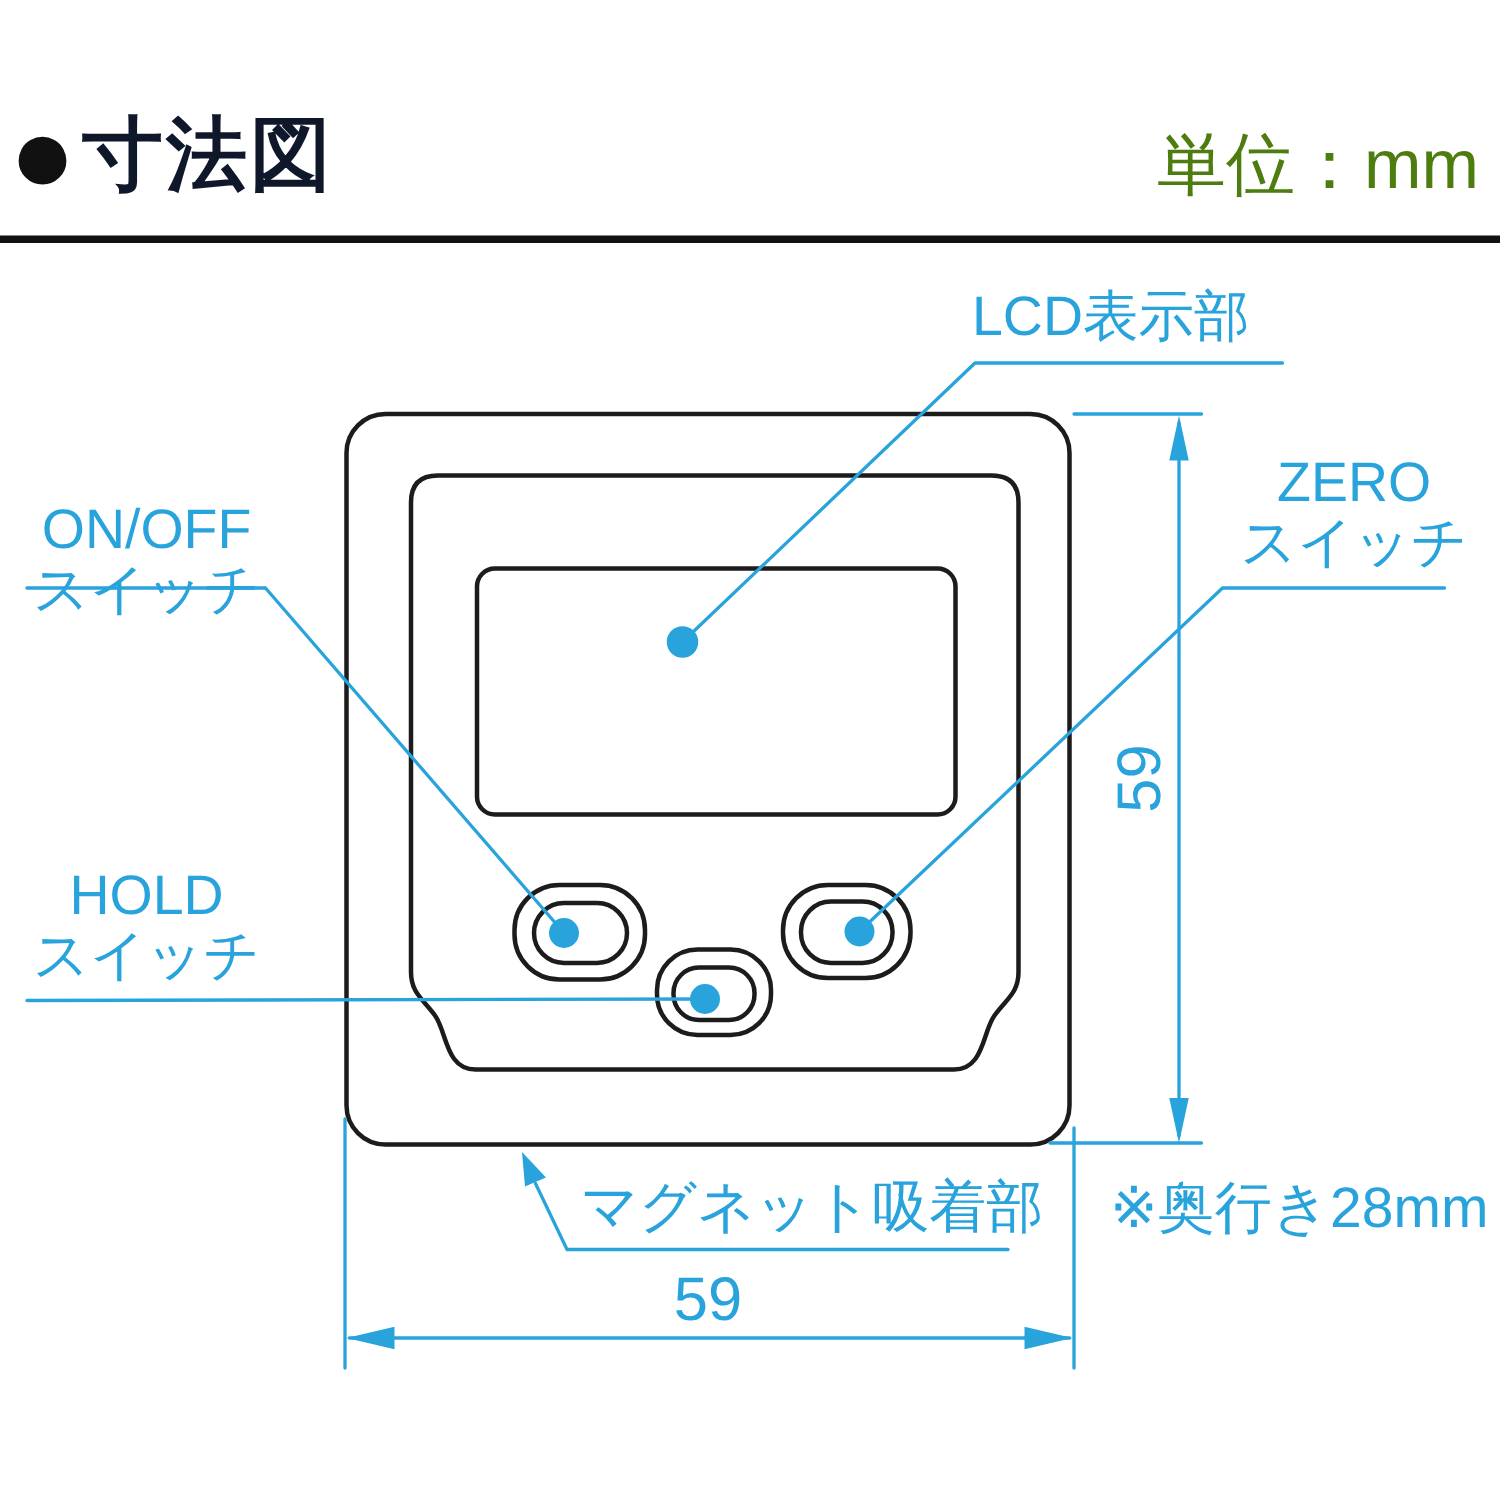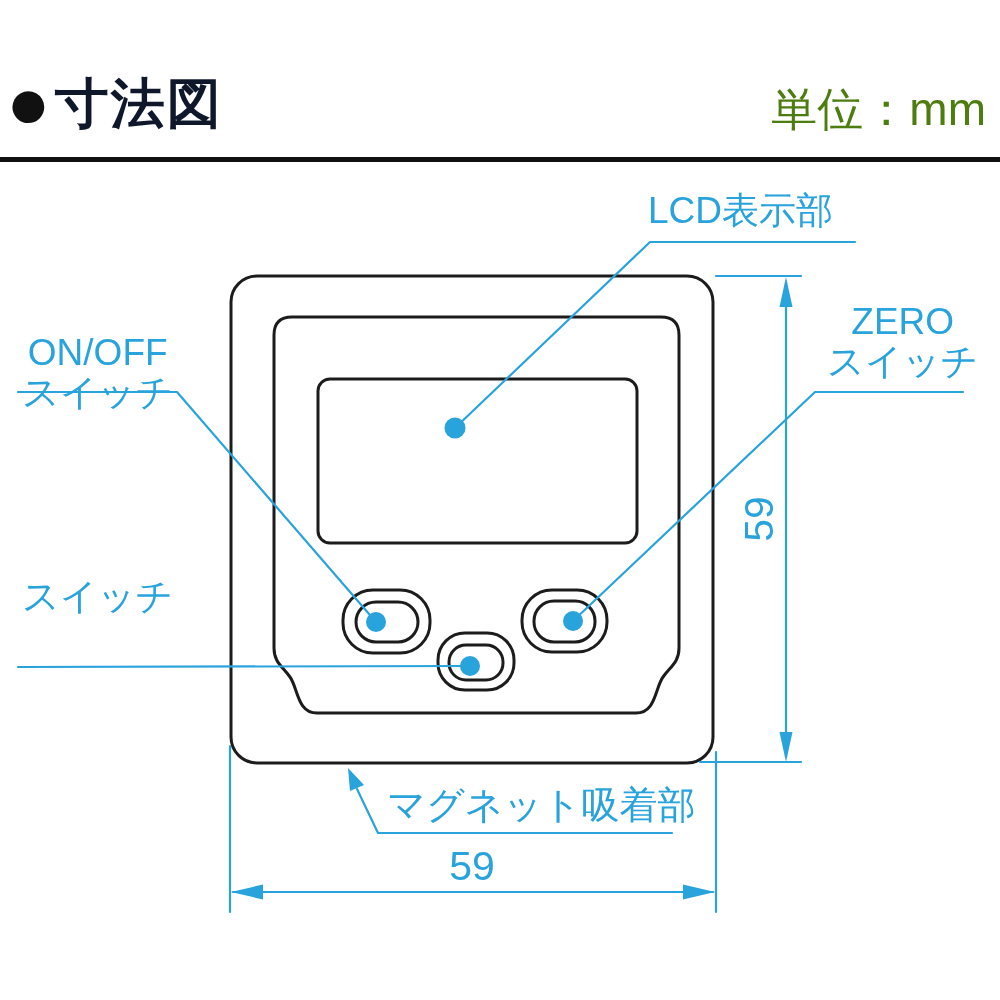--- a/index.html
+++ b/index.html
@@ -92,23 +92,25 @@
     <span>ON/OFF</span>
     <span>スイッチ</span>
   </div>
 
   <div class="abs lbl cy zero-label">
     <span>ZERO</span>
     <span>スイッチ</span>
   </div>
 
   <div class="abs lbl cy hold-label">
+    <span>HOLD</span>
     <span>スイッチ</span>
   </div>
 
   <div class="abs lbl cy magnet-label">マグネット吸着部</div>
 
+  <div class="abs cy depth-note">※奥行き28mm</div>
 
   <div class="abs cy dim-h">59</div>
 
   <div class="abs cy dim-v">59</div>
 
 </div>
 
 </body></html>

